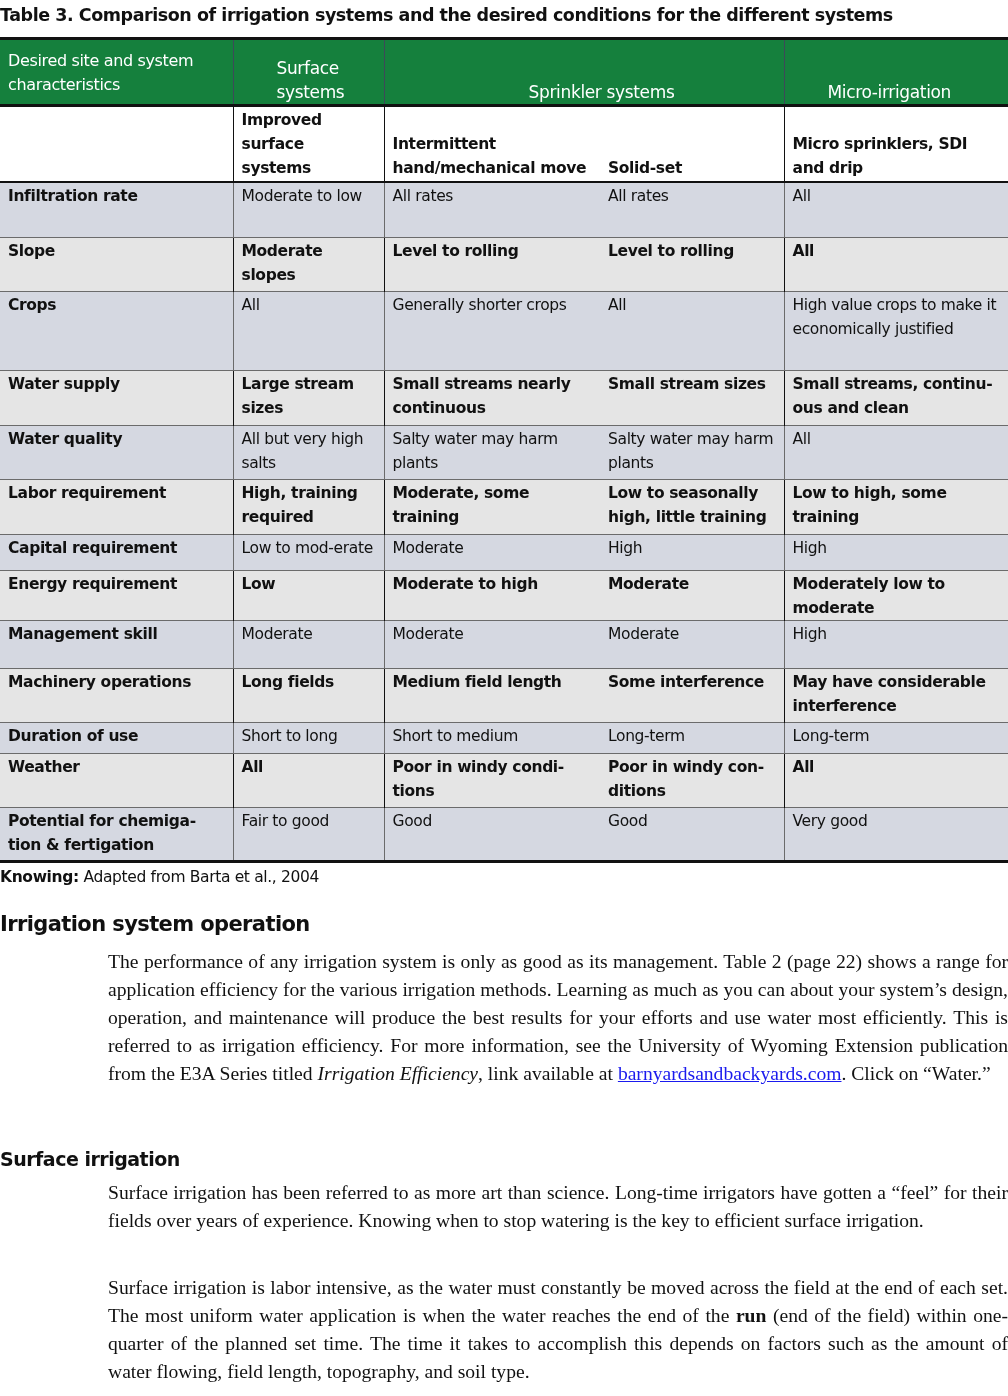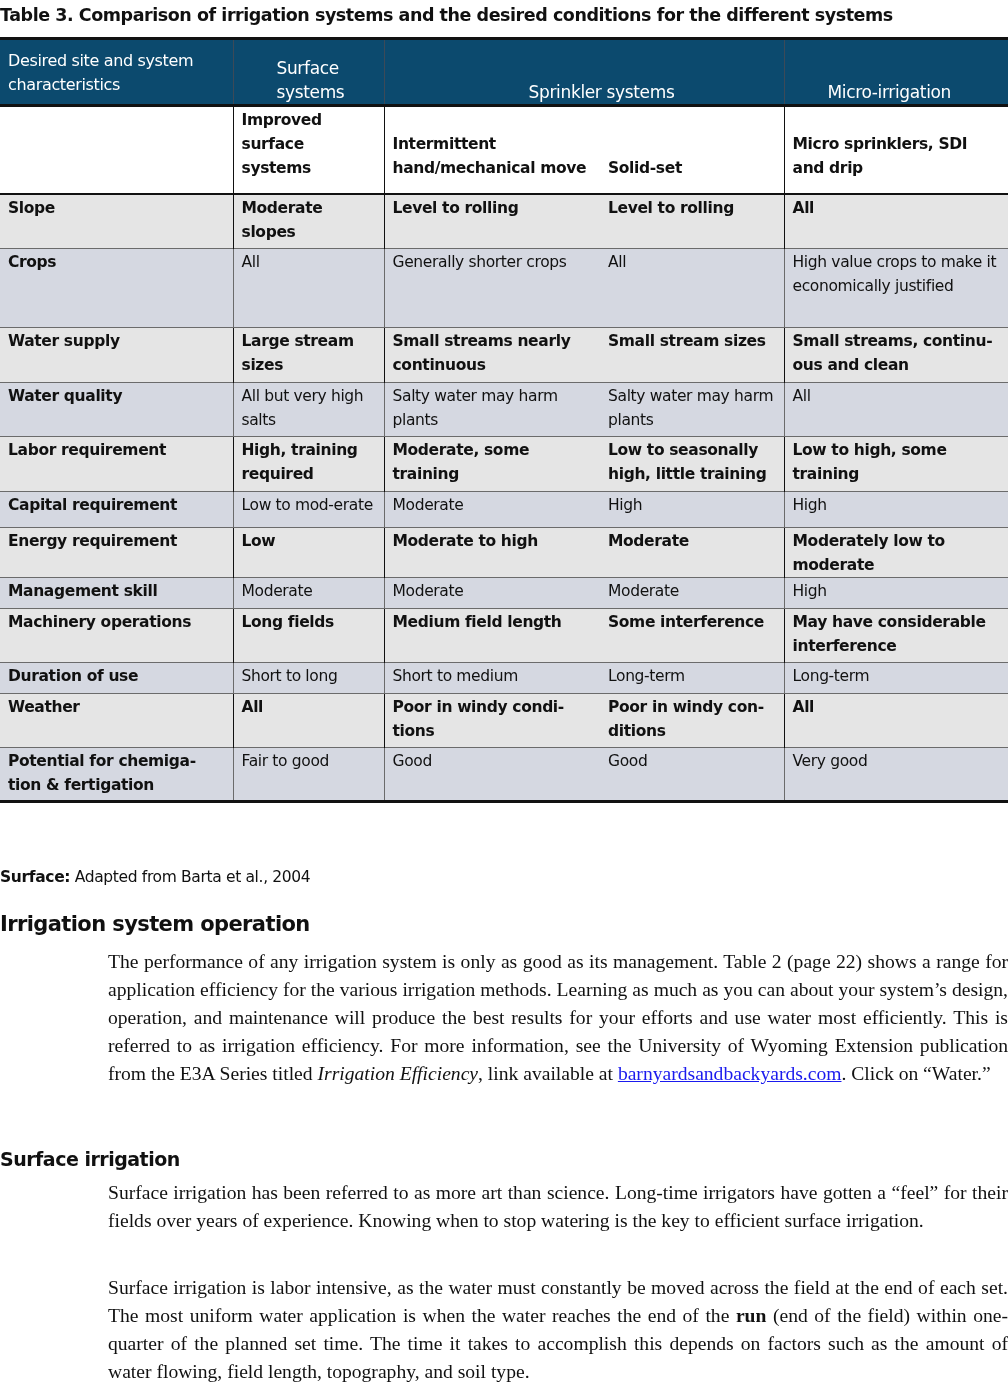--- a/index.html
+++ b/index.html
@@ -16,30 +16,30 @@
     border-collapse: collapse; table-layout: fixed;
     font-family: "DejaVu Sans", sans-serif; font-size: 15.5px; line-height: 24px;
     letter-spacing: -0.35px;
     border-top: 3px solid #111; border-bottom: 3px solid #111;
   }
   table.cmp td, table.cmp th {
     vertical-align: top; text-align: left; padding: 1px 8px 0 8px;
     border-top: 1.5px solid #6b6b6b;
   }
   tr.head-row th {
-    background: #0c4a6e; color: #ffffff; font-weight: normal;
+    background: #15803d; color: #ffffff; font-weight: normal;
     font-size: 17px; line-height: 24px; padding: 4px 8px 0 8px; height: 55px;
     vertical-align: bottom; border-top: none;
   }
   tr.head-row th.c1 { vertical-align: top; font-size: 16px; line-height: 24px; padding-top: 9px; }
   tr.head-row th.spr { text-align: center; }
   tr.head-row th + th { border-left: 1px solid #3c4a58; padding-left: 43px; }
 
   tr.sub-row td {
-    font-weight: bold; vertical-align: bottom; height: 72px; padding-bottom: 13px;
+    font-weight: bold; vertical-align: bottom; height: 72px; padding-bottom: 1px;
     border-top: 3px solid #111; border-bottom: 2px solid #111;
   }
   tr.shade td { background: #d5d8e1; font-weight: normal; }
   tr.white td { background: #e5e5e5; font-weight: bold; }
   td.label { font-weight: bold !important; }
 
   
   tr.shade td.vb { border-left: 1px solid #6b6b6b; }
   tr.white td.vb, tr.sub-row td.vb { border-left: 1.5px solid #111; }
 
@@ -88,20 +88,27 @@
     <th>Micro-irrigation</th>
   </tr>
   <tr class="sub-row">
     <td></td>
     <td class="vb">Improved surface systems</td>
     <td class="vb">Intermittent hand/mechanical move</td>
     <td>Solid-set</td>
     <td class="vb">Micro sprinklers, SDI and drip</td>
   </tr>
 
+  <tr class="shade" style="height:55px">
+    <td class="label">Infiltration rate</td>
+    <td class="vb">Moderate to low</td>
+    <td class="vb">All rates</td>
+    <td>All rates</td>
+    <td class="vb">All</td>
+  </tr>
   <tr class="white" style="height:54px">
     <td class="label">Slope</td>
     <td class="vb">Moderate slopes</td>
     <td class="vb">Level to rolling</td>
     <td>Level to rolling</td>
     <td class="vb">All</td>
   </tr>
   <tr class="shade" style="height:79px">
     <td class="label">Crops</td>
     <td class="vb">All</td>
@@ -137,21 +144,21 @@
     <td>High</td>
     <td class="vb">High</td>
   </tr>
   <tr class="white" style="height:43px">
     <td class="label">Energy requirement</td>
     <td class="vb">Low</td>
     <td class="vb">Moderate to high</td>
     <td>Moderate</td>
     <td class="vb">Moderately low to moderate</td>
   </tr>
-  <tr class="shade" style="height:31px">
+  <tr class="shade" style="height:48px">
     <td class="label">Management skill</td>
     <td class="vb">Moderate</td>
     <td class="vb">Moderate</td>
     <td>Moderate</td>
     <td class="vb">High</td>
   </tr>
   <tr class="white" style="height:54px">
     <td class="label">Machinery operations</td>
     <td class="vb">Long fields</td>
     <td class="vb">Medium field length</td>
@@ -175,20 +182,20 @@
   <tr class="shade" style="height:54px">
     <td class="label">Potential for chemiga-tion &amp; fertigation</td>
     <td class="vb">Fair to good</td>
     <td class="vb">Good</td>
     <td>Good</td>
     <td class="vb">Very good</td>
   </tr>
 </tbody>
   </table>
 
-<div class="src"><b>Surface:</b><span> Adapted from Barta et al., 2004</span></div>
+<div class="src"><b>Knowing:</b><span> Adapted from Barta et al., 2004</span></div>
 
 <h2 class="sec1">Irrigation system operation</h2>
 <p class="para p1"><span>The performance of any irrigation system is only as good as its management. Table 2 (page 22) shows a range for application efficiency for the various irrigation methods. Learning as much as you can about your system’s design, operation, and maintenance will produce the best results for your efforts and use water most efficiently. This is referred to as irrigation efficiency. For more information, see the University of Wyoming Extension publication from the E3A Series titled </span><i>Irrigation Efficiency</i><span>, link available at </span><a>barnyardsandbackyards.com</a><span>. Click on “Water.”</span></p>
 
 <h3 class="sec2">Surface irrigation</h3>
 <p class="para p2">Surface irrigation has been referred to as more art than science. Long-time irrigators have gotten a “feel” for their fields over years of experience. Knowing when to stop watering is the key to efficient surface irrigation.</p>
 <p class="para p3"><span>Surface irrigation is labor intensive, as the water must constantly be moved across the field at the end of each set. The most uniform water application is when the water reaches the end of the </span><b>run</b><span> (end of the field) within one-quarter of the planned set time. The time it takes to accomplish this depends on factors such as the amount of water flowing, field length, topography, and soil type.</span></p>
 
 </body></html>

